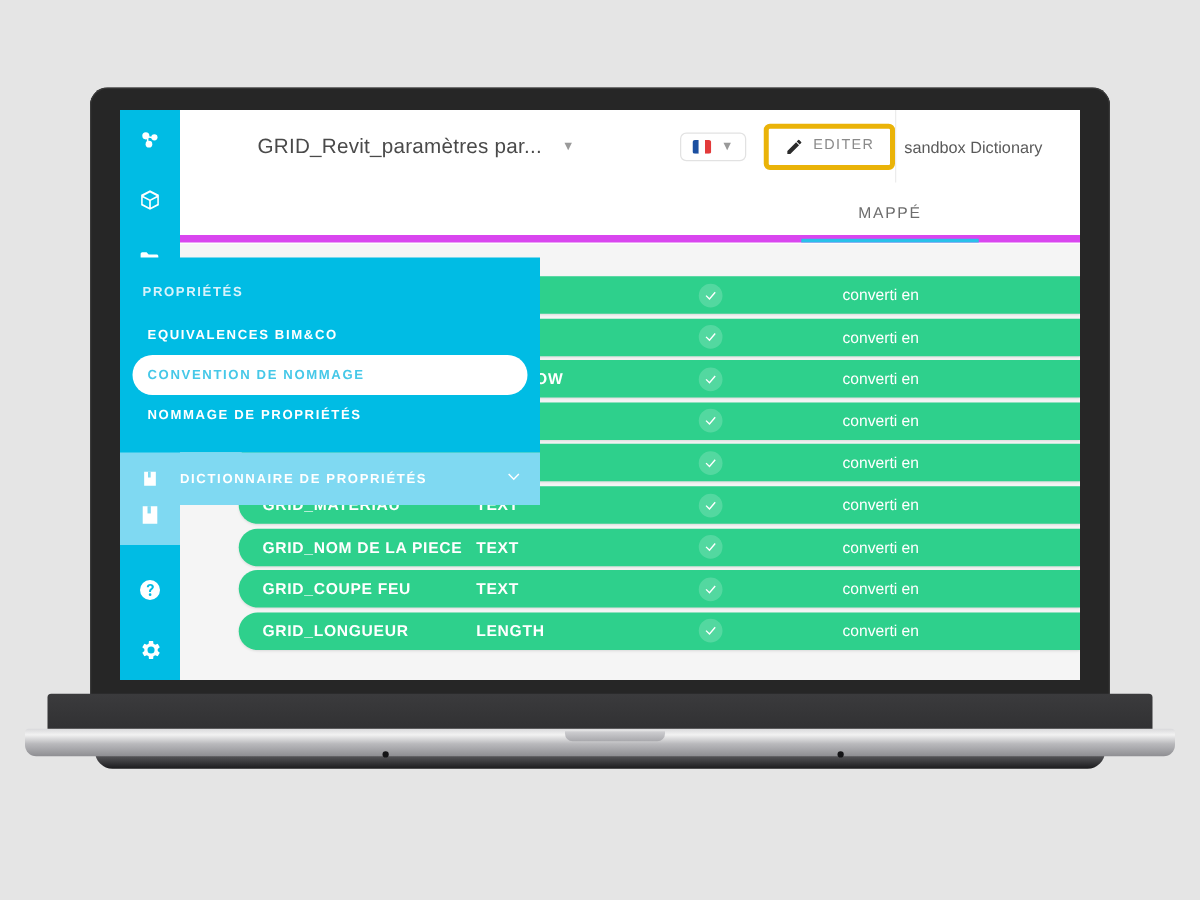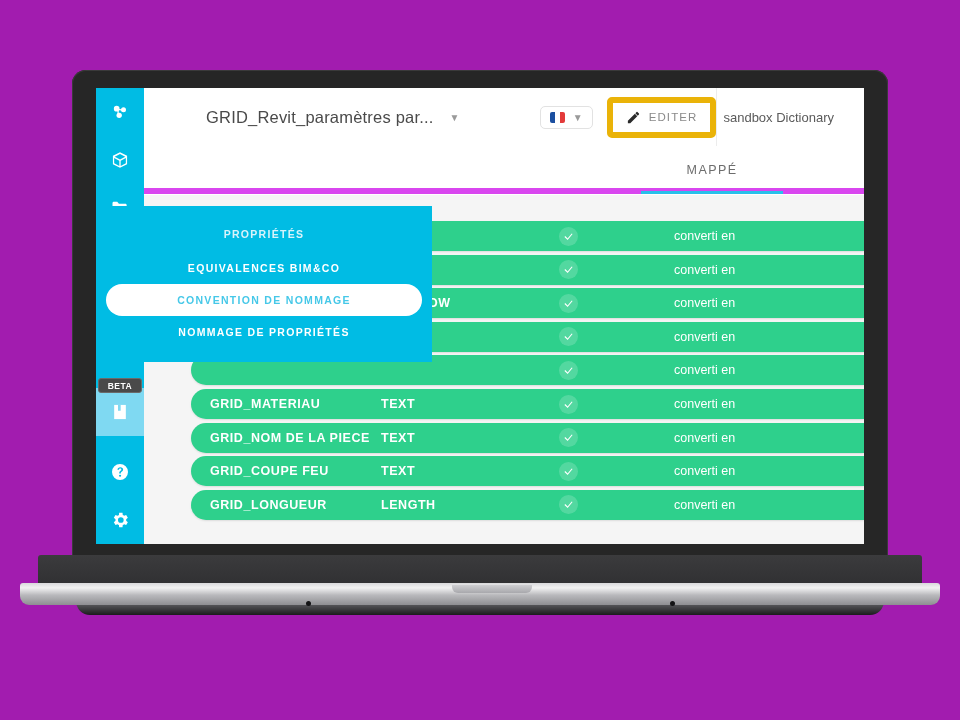--- a/index.html
+++ b/index.html
@@ -1,19 +1,19 @@
 <!DOCTYPE html>
 <html><head>
 <meta charset="utf-8">
 <style>
   * { box-sizing: border-box; margin:0; padding:0; }
   html,body { width:960px; height:720px; background:#000; overflow:hidden; }
   body { font-family:"Liberation Sans", sans-serif; }
 
-  #stage { position:relative; width:960px; height:720px; background:#a21caf; }
+  #stage { position:relative; width:960px; height:720px; background:#e5e5e5; }
 
   
   #laptop-lid {
     position:absolute; left:72px; top:70px; width:816px; height:492px;
     background:#262626; border-radius:14px 14px 4px 4px;
     box-shadow:0 0 0 1px #3a3a3a inset;
   }
   #laptop-screen {
     position:absolute; left:96px; top:88px; width:768px; height:456px;
     background:#ffffff; overflow:hidden;
@@ -79,22 +79,22 @@
   .hdr-sep { width:1px; height:58px; background:#ececec; }
   #lang-pill {
     margin-left:22px; display:flex; align-items:center; gap:8px;
     border:1px solid #e2e2e2; border-radius:5px; padding:5px 9px; background:#fff;
     cursor:pointer;
   }
   .flag { width:15px; height:11px; border-radius:2px; overflow:hidden; display:flex; }
   .flag i { flex:1; height:100%; display:block; }
   .flag .b { background:#1b4fa0; } .flag .w { background:#fff; } .flag .r { background:#e33a3a; }
   #edit-btn {
-    margin-left:14px; display:flex; align-items:center; gap:8px;
-    border:6px solid #eab308; border-radius:5px; padding:7px 13px; background:#fff;
+    margin-left:14px; display:flex; align-items:flex-start; gap:8px;
+    border:4px solid #eab308; border-radius:5px; padding:7px 13px; background:#fff;
     cursor:pointer;
   }
   #edit-btn .lbl { font-size:11.5px; color:#8a8a8a; letter-spacing:1.1px; }
   .pencil { width:15px; height:15px; }
   #dict-name {
     margin-left:6px; font-size:13px; color:#5a5a5a; white-space:nowrap;
   }
 
   
   #tabbar {
@@ -124,21 +124,21 @@
   .c-name  { position:absolute; left:19px; font-size:12.5px; color:#fff; font-weight:bold; letter-spacing:.55px; white-space:nowrap; overflow:hidden; width:160px; }
   .c-type  { position:absolute; left:190px; font-size:12.5px; color:#fff; font-weight:bold; letter-spacing:.55px; }
   .c-check { position:absolute; left:368px; width:19px; height:19px; border-radius:50%; background:rgba(255,255,255,.18); display:flex; align-items:center; justify-content:center; }
   .c-check svg { width:11px; height:11px; stroke:#fff; stroke-width:2.4; fill:none; }
   .c-conv  { position:absolute; left:483px; width:150px; font-size:12.5px; color:#fff; }
 
   
   #flyout {
     position:absolute; left:0px; top:118px; width:336px; z-index:60;
   }
-  #flyout-main { background:#00bce4; padding:12px 0 14px 0;text-align:center; }
+  #flyout-main { background:#00bce4; padding:12px 0 14px 0; }
   .fly-head {
     padding:10px 18px 12px 18px; font-size:10.5px; color:#d8f3fb;
     letter-spacing:1.3px; font-weight:bold;
   }
   .fly-item {
     margin:0 10px; padding:10px 12px; font-size:10.5px; color:#fff;
     letter-spacing:1.3px; font-weight:bold; cursor:pointer; border-radius:16px;
   }
   .fly-item.sel { background:#ffffff; color:#46c8e8; }
   #flyout-footer {
@@ -357,20 +357,34 @@
         </svg>
       </div>
     </div>
 
     <div id="flyout">
       <div id="flyout-main">
         <div class="fly-head">PROPRIÉTÉS</div>
         <div class="fly-item">EQUIVALENCES BIM&amp;CO</div>
         <div class="fly-item sel">CONVENTION DE NOMMAGE</div>
         <div class="fly-item">NOMMAGE DE PROPRIÉTÉS</div>
+      </div>
+      <div id="flyout-footer">
+        <span class="fi-icon">
+          <svg viewBox="0 0 24 24">
+              <path d="M5 3.5h14v17H5v-17z"></path>
+              <rect x="9.6" y="3.5" width="3.2" height="7" fill="#7fd9f2"></rect>
+            </svg>
+        </span>
+        <span class="fi-lbl">DICTIONNAIRE DE PROPRIÉTÉS</span>
+        <span class="fi-chev">
+          <svg viewBox="0 0 24 24">
+              <polyline points="5,9 12,16 19,9"></polyline>
+            </svg>
+        </span>
       </div>
     </div>
 
   </div>
 
   <div id="laptop-base">
     <div class="base-deck"></div>
     <div class="base-shadow"></div>
     <div class="base-lip"></div>
     <div class="base-notch"></div>

